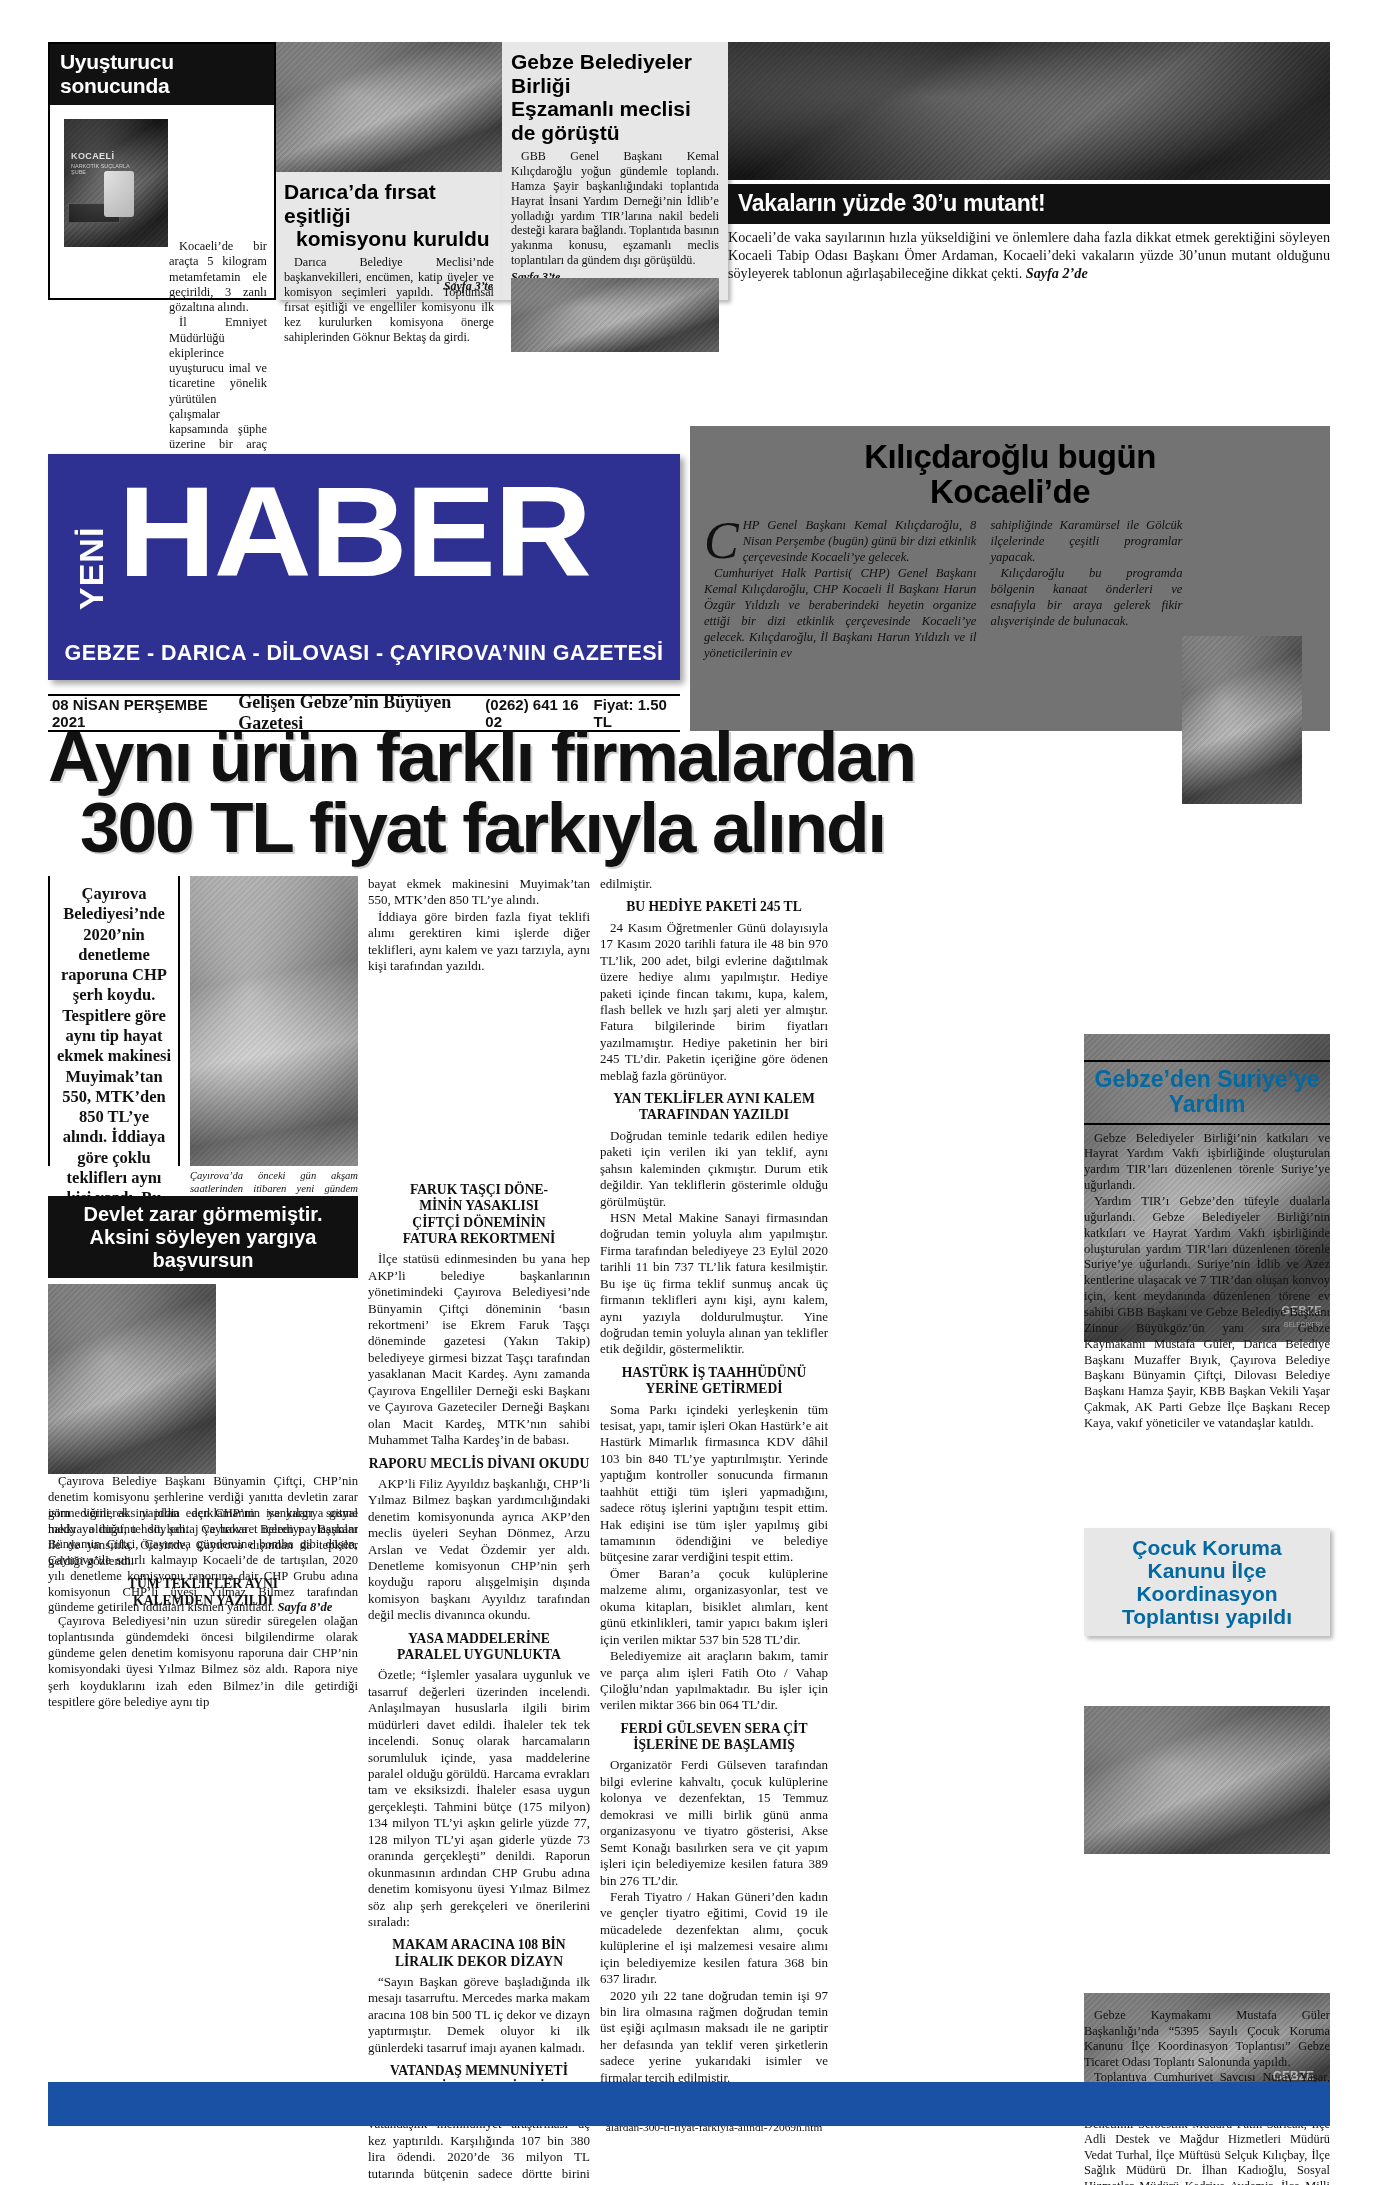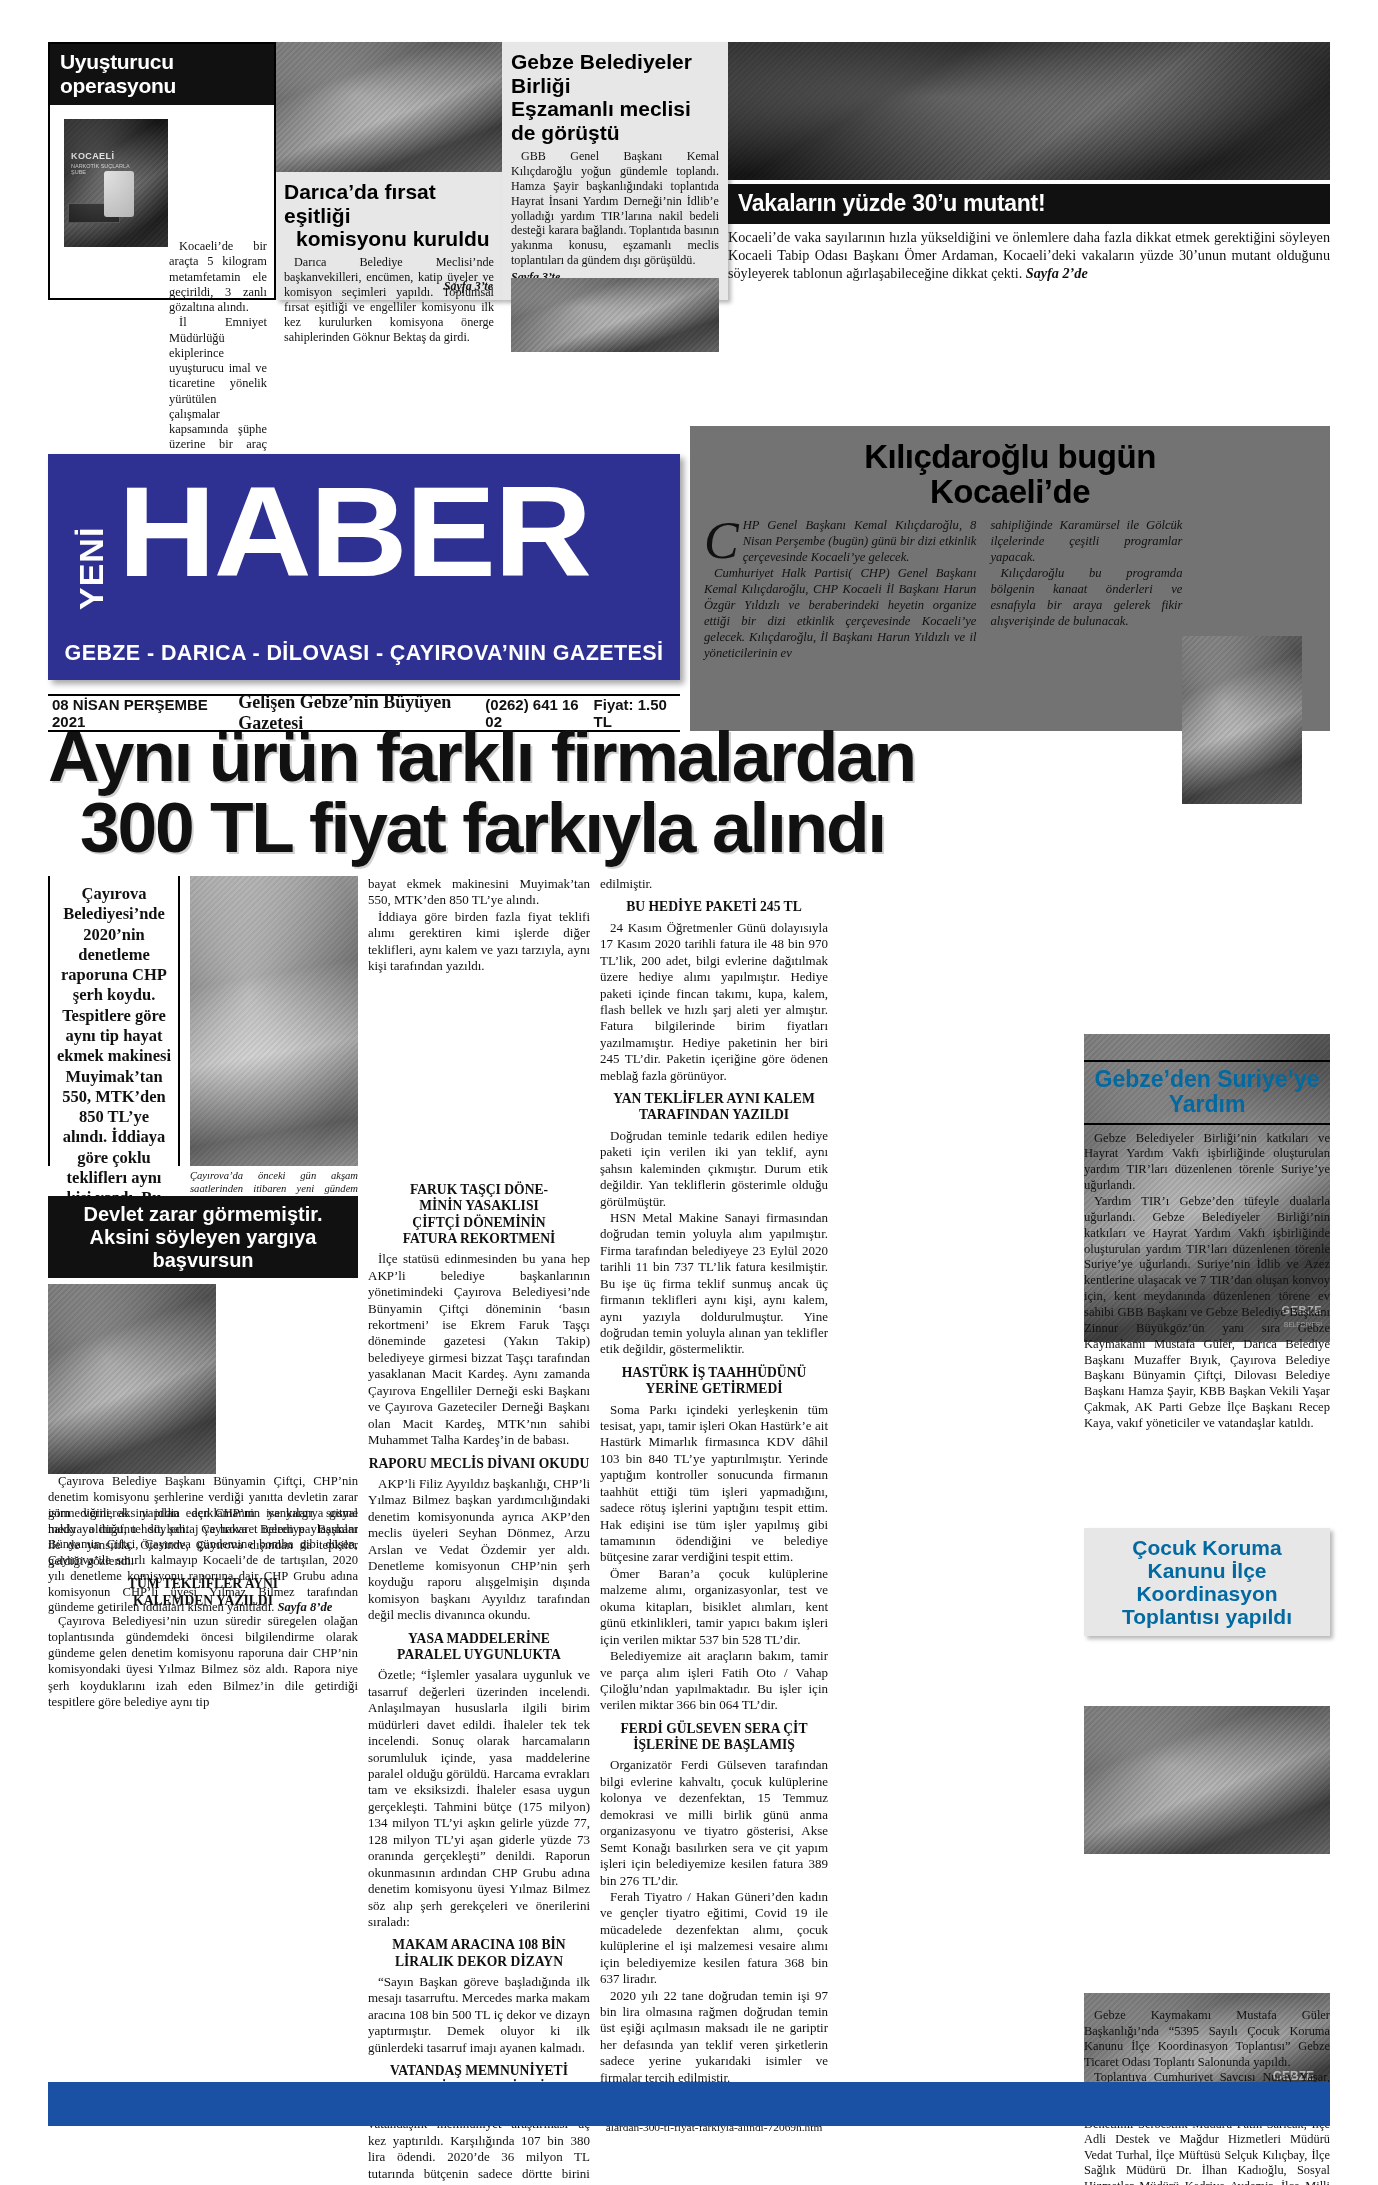--- a/index.html
+++ b/index.html
@@ -124,21 +124,21 @@
     background:#111;color:#fff;font-family:"Liberation Sans",sans-serif;
     font-weight:bold;font-size:20px;line-height:1.14;padding:7px 10px;text-align:center;
   }
 </style>
 </head>
 <body>
 
 <div class="page">
 
   <div class="teaser-box abs" style="left:48px;top:42px;width:228px;height:258px;">
-    <div class="teaser-hdr">Uyuşturucu operasyonu</div>
+    <div class="teaser-hdr">Uyuşturucu sonucunda</div>
     <div style="position:relative;padding:6px 7px 0 7px;">
       <div class="photo dark abs" style="left:7px;top:8px;width:104px;height:128px;">
         <div style="position:absolute;left:7px;top:32px;color:#e9e9e9;font-family:'Liberation Sans',sans-serif;font-size:9px;font-weight:bold;letter-spacing:.4px;">KOCAELİ</div>
         <div style="position:absolute;left:7px;top:44px;color:#cfcfcf;font-family:'Liberation Sans',sans-serif;font-size:5.5px;">NARKOTİK SUÇLARLA<br>ŞUBE</div>
         <div style="position:absolute;left:4px;top:84px;width:50px;height:18px;background:#1a1a1a;border:1px solid #555;"></div>
         <div style="position:absolute;left:40px;top:52px;width:30px;height:46px;background:#ddd;border-radius:3px;"></div>
       </div>
       <div class="serif" style="margin-left:112px;font-size:12.4px;line-height:1.23;text-align:justify;text-indent:10px;">Kocaeli’de bir araçta 5 kilogram metamfetamin ele geçirildi, 3 zanlı gözaltına alındı.</div>
       <div class="serif" style="margin-left:112px;font-size:12.4px;line-height:1.23;text-align:justify;text-indent:10px;">İl Emniyet Müdürlüğü ekiplerince uyuşturucu imal ve ticaretine yönelik yürütülen çalışmalar kapsamında şüphe üzerine bir araç durduruldu. Araçta yapılan aramada, 5 kilogram metamfetamin ele geçirildi. Olayla ilgili 3 kişi gözaltına alındı.</div>
     </div>

